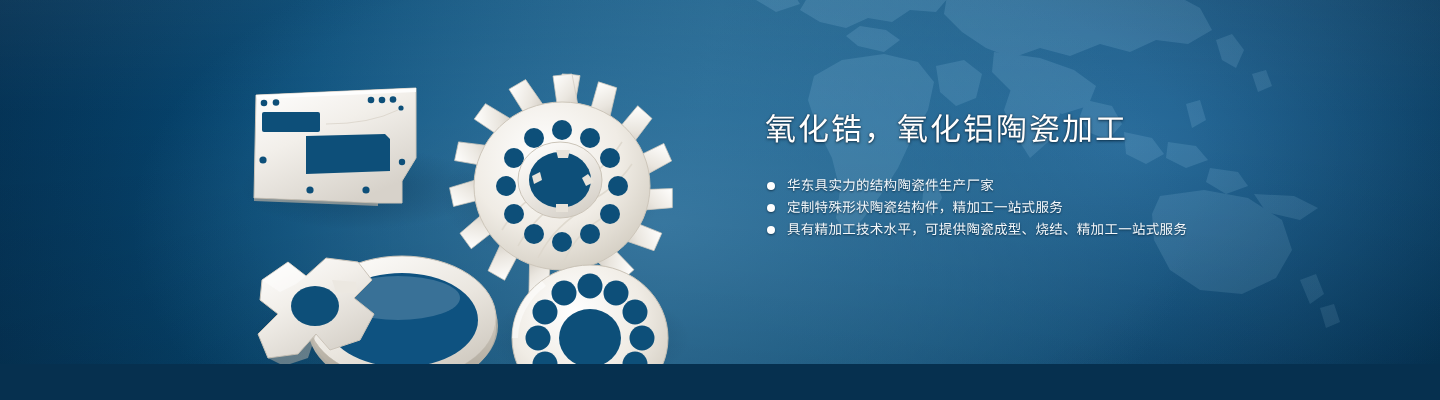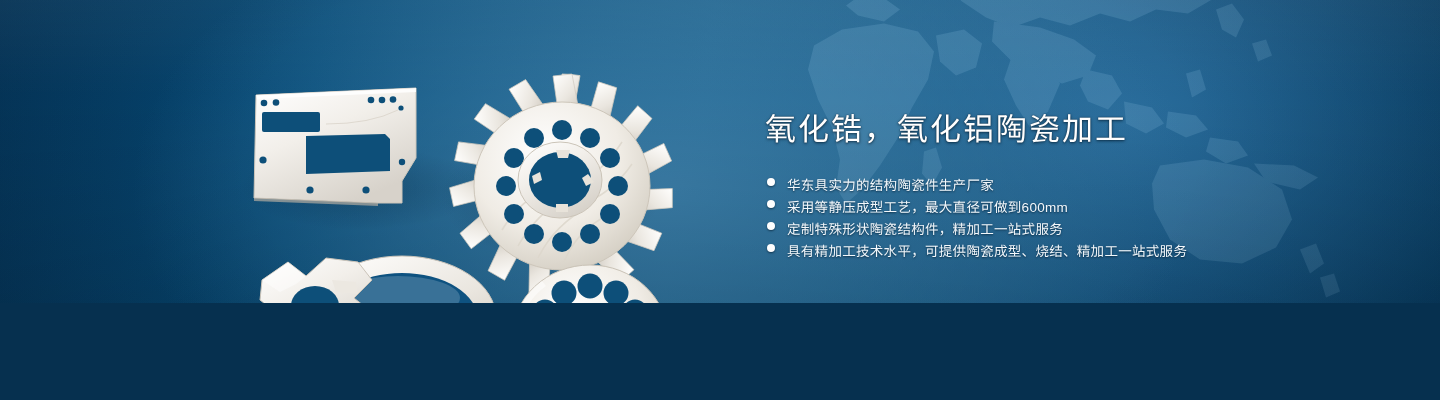--- a/index.html
+++ b/index.html
@@ -5,21 +5,21 @@
 <style>
   html,body{margin:0;padding:0;background:#06304f;}
   body{
     font-family:"Liberation Sans","DejaVu Sans",sans-serif;
     -webkit-font-smoothing:antialiased;
   }
 
   .banner{
     position:relative;
     width:1440px;
-    height:303px;
+    height:364px;
     overflow:hidden;
     background:#064872;
   }
 
   
   .bg-base{
     position:absolute; inset:0;
     background:
       radial-gradient(ellipse 780px 460px at 46% 62%, #3a7ca6 0%, rgba(58,124,166,0) 68%),
       radial-gradient(ellipse 620px 420px at 78% 40%, #2a6d9c 0%, rgba(42,109,156,0) 72%),
@@ -64,21 +64,21 @@
     text-shadow:0 1px 3px rgba(2,24,42,.75), 0 0 1px rgba(2,24,42,.9);
     white-space:nowrap;
   }
   .bullets{
     list-style:none;
     margin:26px 0 0 2px;
     padding:0;
   }
   .bullet{
     display:flex;
-    align-items:flex-start;
+    align-items:center;
     margin-bottom:7px;
     height:15px;
   }
   .bullet-dot{
     flex:0 0 auto;
     width:8px;height:8px;
     border-radius:50%;
     background:#ffffff;
     box-shadow:0 1px 2px rgba(2,24,42,.6);
     margin-right:12px;
@@ -335,24 +335,20 @@
   <div class="copy">
     <h1 class="headline">氧化锆，氧化铝陶瓷加工</h1>
 
     <ul class="bullets">
       <li class="bullet">
         <span class="bullet-dot"></span>
         <span class="bullet-text">华东具实力的结构陶瓷件生产厂家</span>
       </li>
       <li class="bullet">
         <span class="bullet-dot"></span>
-        <span class="bullet-text">采用等静压成型工艺，最大直径可做到600mm</span>
-      </li>
-      <li class="bullet">
-        <span class="bullet-dot"></span>
         <span class="bullet-text">定制特殊形状陶瓷结构件，精加工一站式服务</span>
       </li>
       <li class="bullet">
         <span class="bullet-dot"></span>
         <span class="bullet-text">具有精加工技术水平，可提供陶瓷成型、烧结、精加工一站式服务</span>
       </li>
     </ul>
   </div>
 
 </div>

